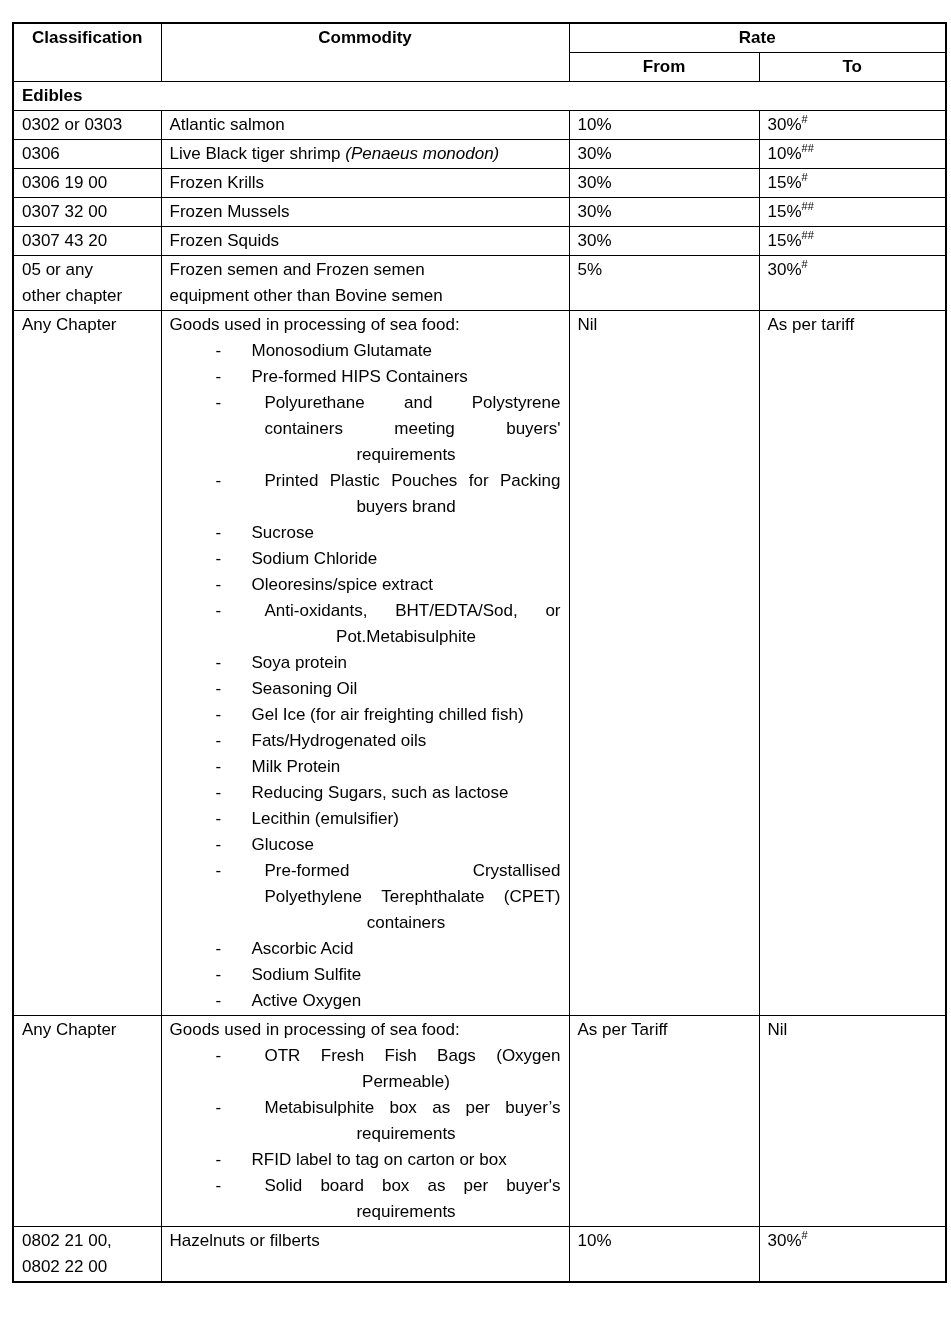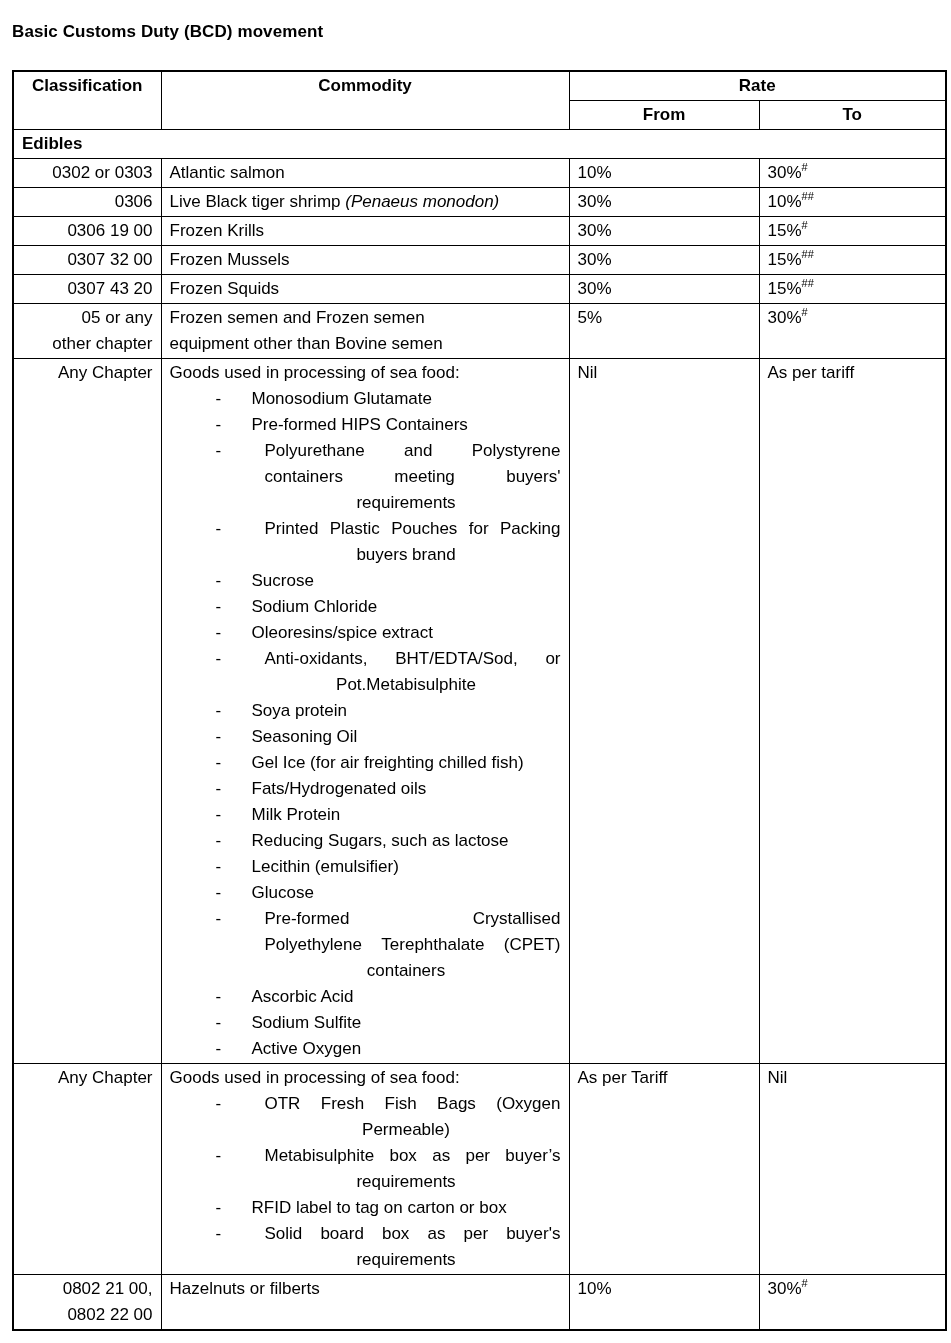--- a/index.html
+++ b/index.html
@@ -36,41 +36,40 @@
   thead th {
     font-weight: bold;
     text-align: center;
     vertical-align: middle;
   }
   tr.section-row td {
     font-weight: bold;
     text-align: left;
     margin-top: 15px;
   }
-  td.c-class { text-align: right; }
+  td.c-class { text-align: left; }
   td.c-comm  { text-align: left; }
   td.c-rate  { text-align: left; }
   sup.note {
     font-size: 11px;
     line-height: 0;
     vertical-align: super;
   }
   .clist { }
   .li { display: flex; margin-left: 46px; }
   .dash { width: 36px; flex: none; }
   .litext { flex: 1; min-width: 0; }
   .jline { display: flex; justify-content: space-between; padding-left: 13px; }
   .jline span { white-space: pre; }
   .plainline { text-align: center; }
 </style>
 </head>
 <body>
 
 <div class="page">
-  <h1 class="doc-title">Basic Customs Duty (BCD) movement</h1>
 
   <table class="bcd">
     <colgroup>
       <col style="width:148px">
       <col style="width:408px">
       <col style="width:190px">
       <col style="width:187px">
     </colgroup>
     <thead>
       <tr>

